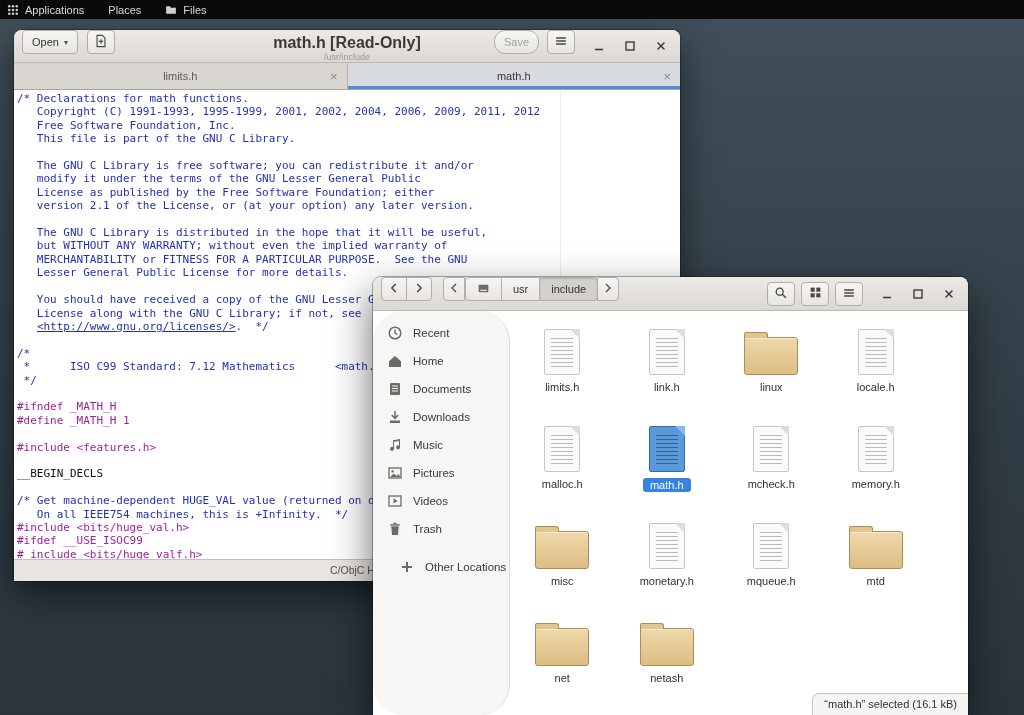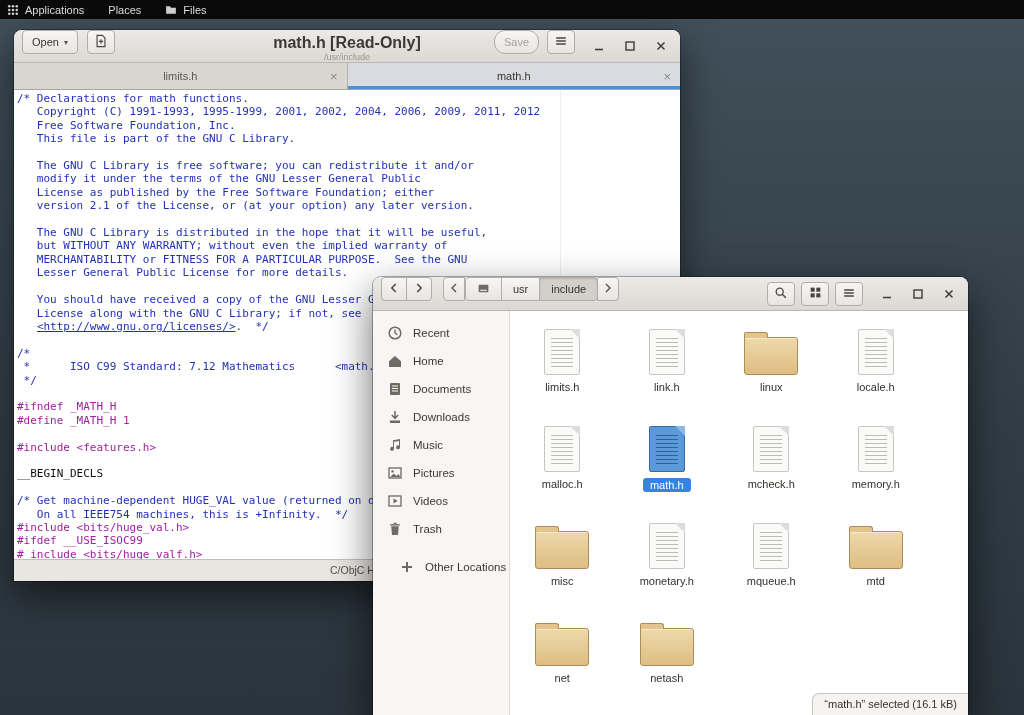--- a/index.html
+++ b/index.html
@@ -69,21 +69,21 @@
   .path-btn { height:24px; display:inline-flex; align-items:center; gap:6px; padding:0 11px;
     font-size:11px; color:#37342f; background:linear-gradient(#f7f6f4,#e8e5e1);
     border:1px solid #b2ada6; margin-left:-1px; }
   .path-btn.chev { padding:0 6px; }
   .path-btn:first-child { border-radius:4px 0 0 4px; margin-left:0; }
   .path-btn:last-child { border-radius:0 4px 4px 0; }
   .path-btn.active { background:#d3cfca; box-shadow:inset 0 1px 2px rgba(0,0,0,.14); }
   #fm-tools { margin-left:auto; display:flex; gap:6px; align-items:center; }
 
   #fm-body { flex:1; display:flex; min-height:0; position:relative; }
-  #sidebar { width:137px; flex:0 0 137px; background:#f7f6f4; border-right:1px solid #ddd9d3; padding-top:8px; }
+  #sidebar { width:137px; flex:0 0 137px; background:#f7f6f4; border-right:1px solid #ddd9d3; padding-top:8px;border-radius:31px; }
   .side-item { height:28px; display:flex; align-items:center; gap:10px; padding-left:14px;
     font-size:11.5px; color:#3b3833; }
   .side-item.separated { margin-top:10px;padding-left:26px; }
   .side-icon { width:16px; height:16px; display:flex; }
   .side-icon svg { width:16px; height:16px; }
 
   #grid { flex:1; background:#fff; display:grid; grid-template-columns:repeat(4,1fr);
     align-content:start; padding:10px 40px 0 0; }
   .grid-item { height:97px; display:flex; flex-direction:column; align-items:center; padding-top:4px; }
   .icon-slot { height:50px; display:flex; align-items:flex-end; justify-content:center; }

